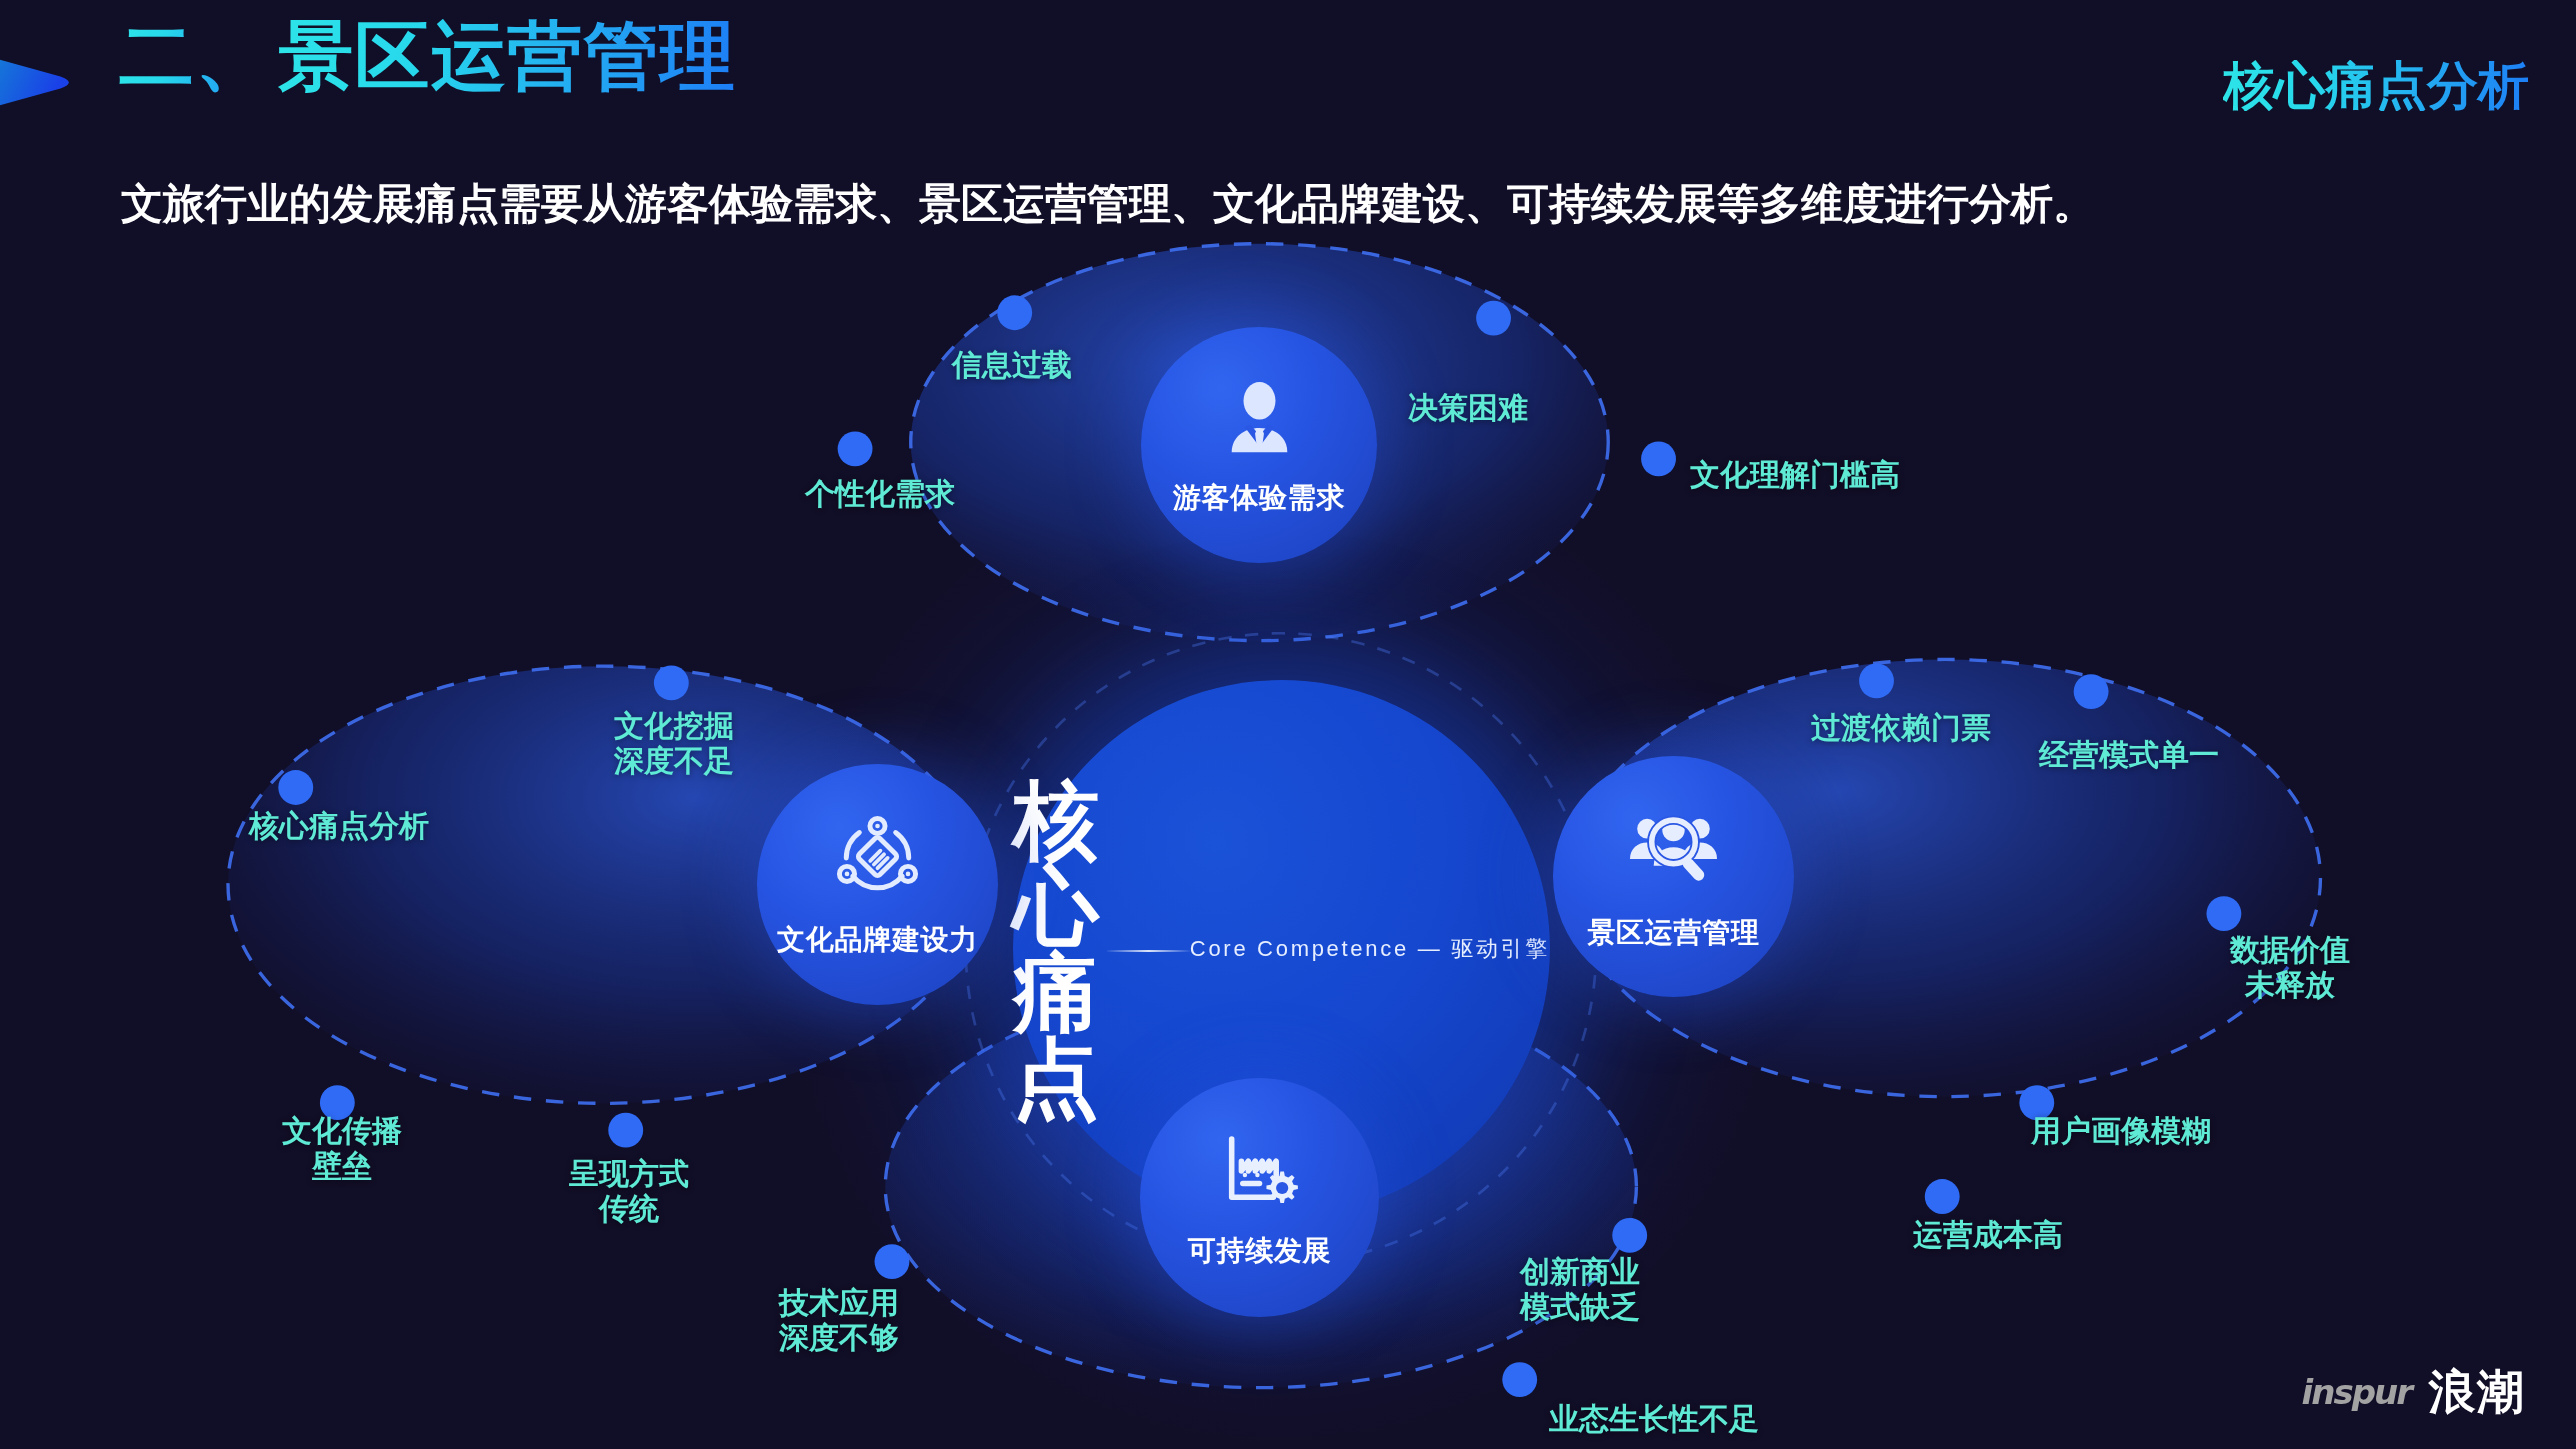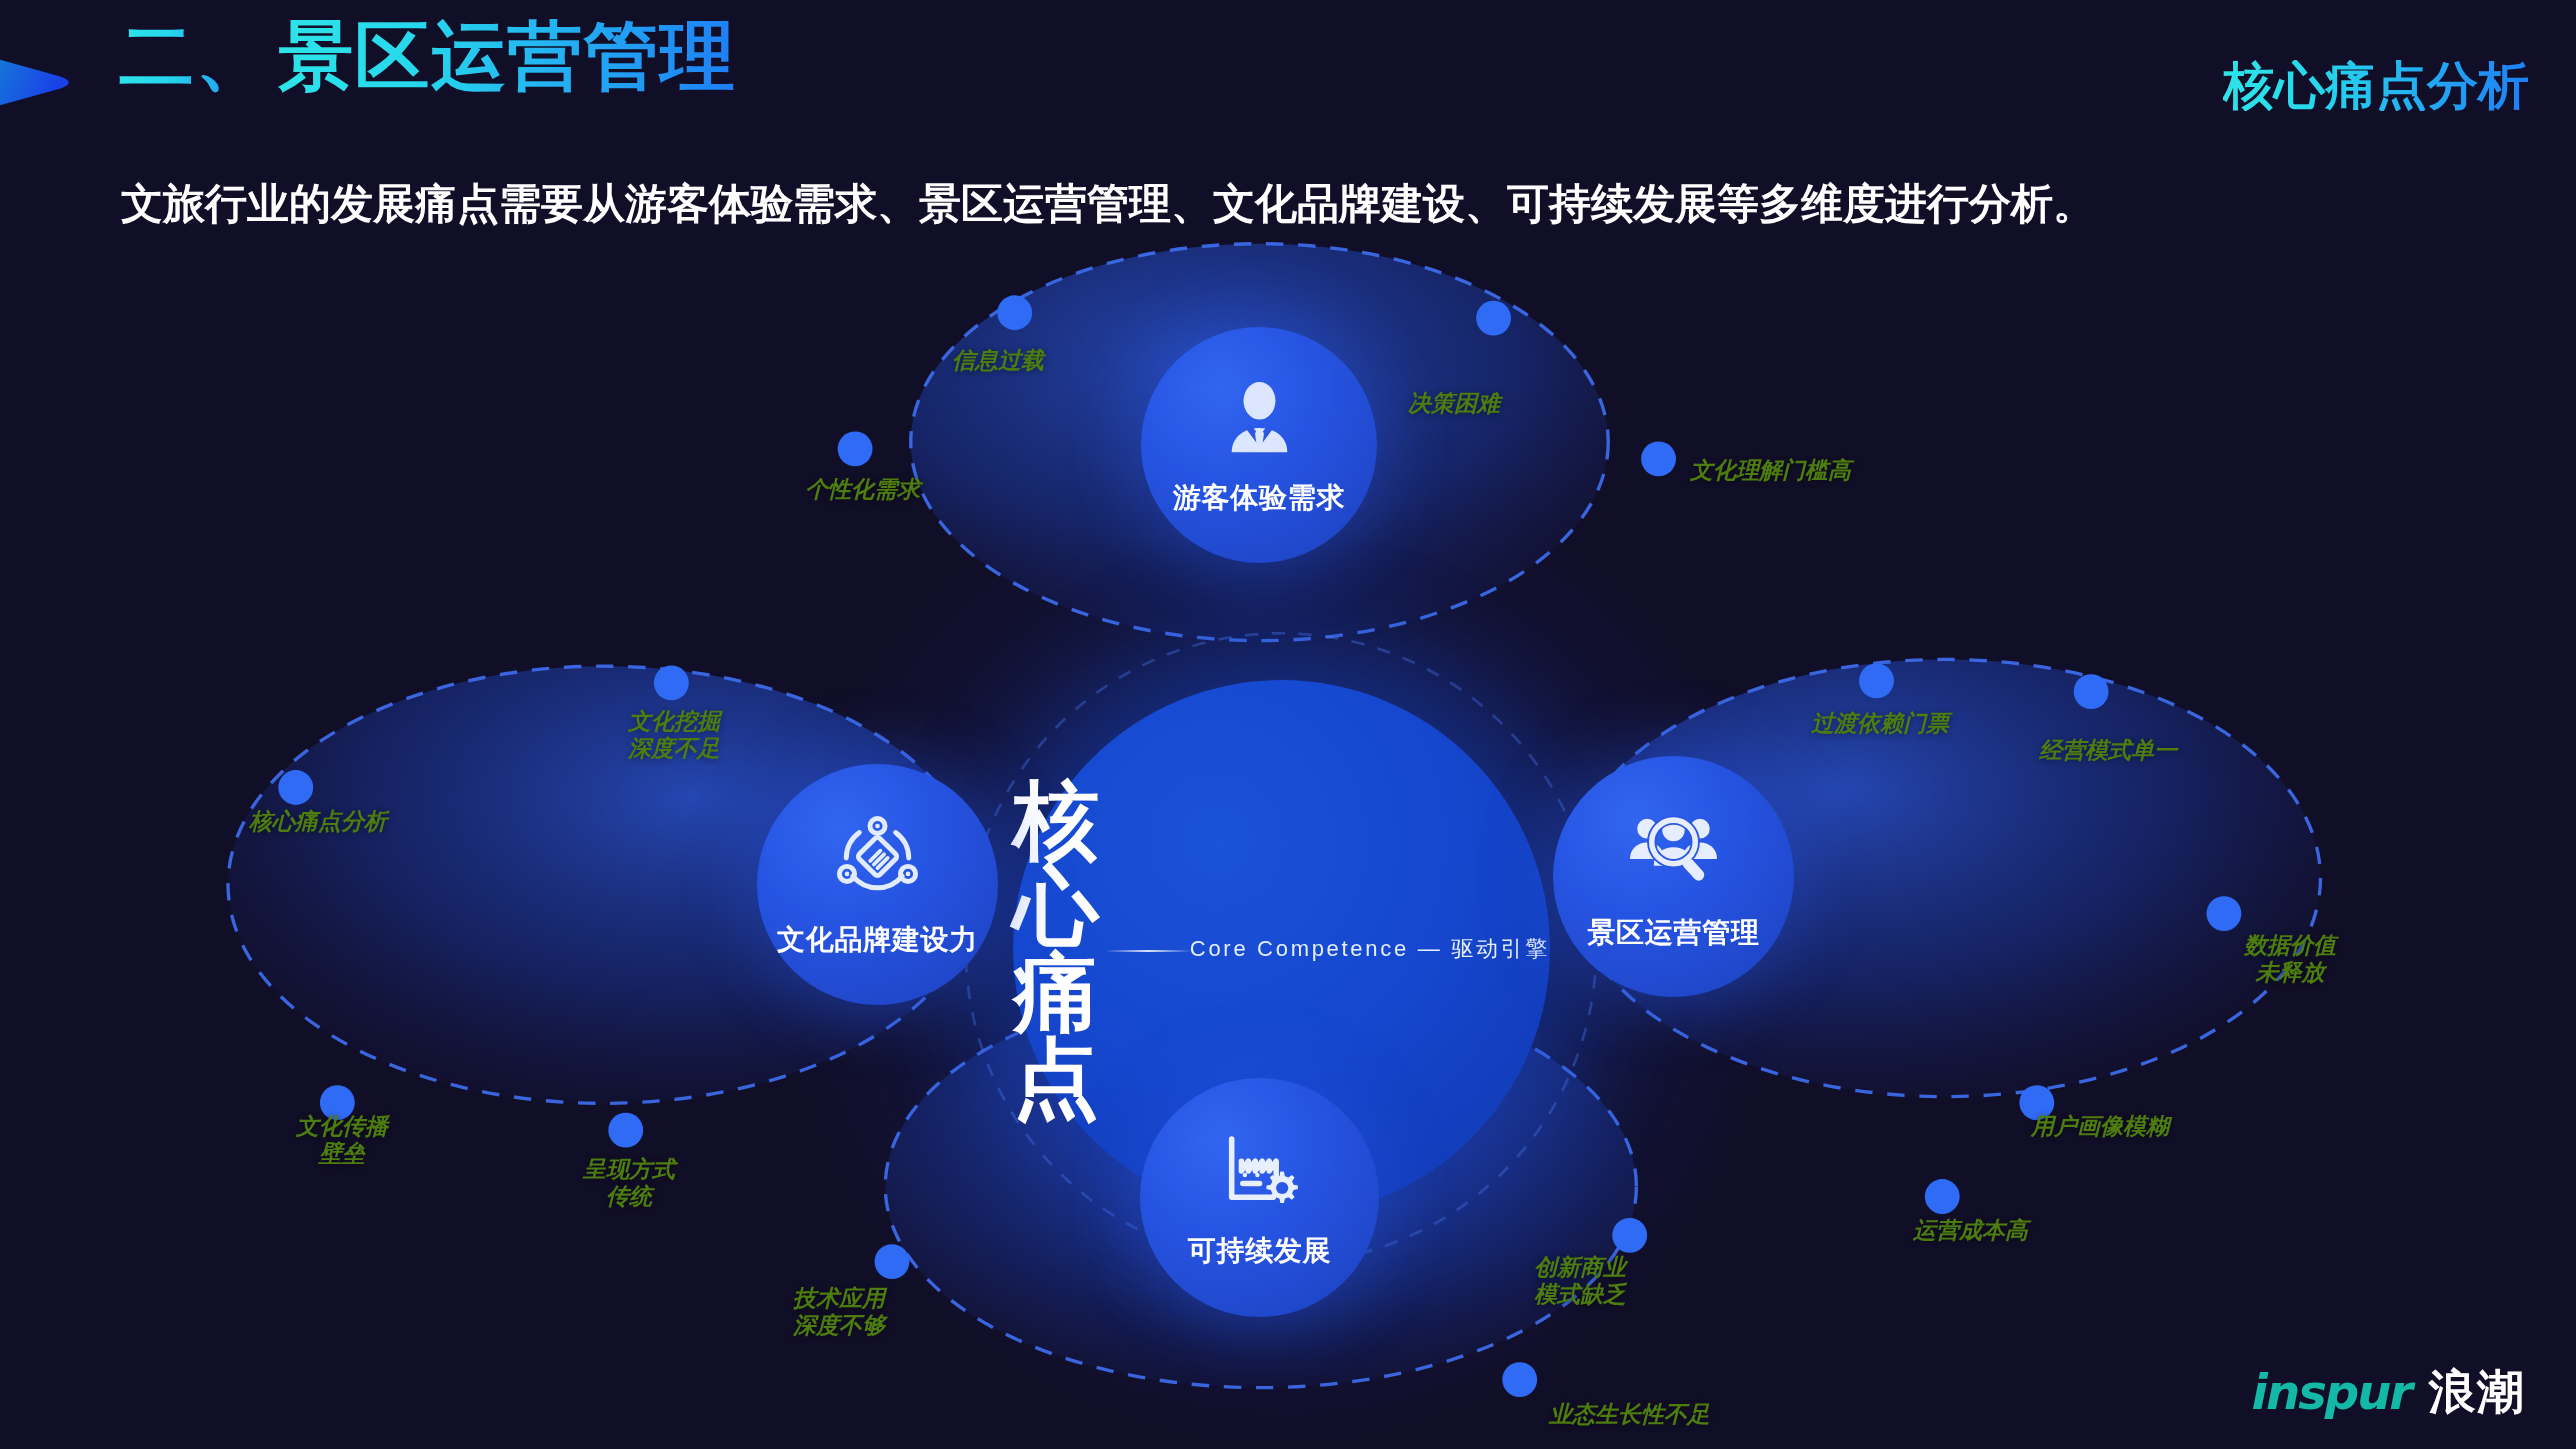--- a/index.html
+++ b/index.html
@@ -84,35 +84,34 @@
     margin-top: 17.4px; font-size: 28px; font-weight: bold;
     color: #ffffff; letter-spacing: 0.7px; white-space: nowrap;
   }
   #node-top    { left: 1141px; top: 86px; width: 236px; height: 236px; }
   #node-left   { left: 757px; top: 523px; width: 241px; height: 241px; }
   #node-right  { left: 1553px; top: 515px; width: 241px; height: 241px; }
   #node-bottom { left: 1140px; top: 837px; width: 239px; height: 239px; }
 
   
   .leaf {
-    position: absolute; font-size: 23px; font-weight: bold;
-    color: #4d7c0f; line-height: 1.18; white-space: pre-line;
+    position: absolute; font-size: 30px; font-weight: bold;
+    color: #5eead4; line-height: 1.18; white-space: pre-line;
     text-shadow: 0 1.3px 6.7px rgba(0,0,0,0.45);
-    font-style: italic;
   }
   .leaf.c { text-align: center; }
   .leaf.l { text-align: left; }
 
   
   #logo {
     position: absolute; right: 51px; bottom: 25.5px;
     display: flex; align-items: center; gap: 17.4px;
   }
   #logo-mark {
-    font-size: 48px; font-weight: bold; color: #14b8a6;
+    font-size: 34px; font-weight: bold; color: #a3a3a3;
     font-style: italic; letter-spacing: -2px;
     font-family: "DejaVu Sans", sans-serif;
   }
   #logo-cn { font-size: 47px; font-weight: bold; color:#ffffff; letter-spacing: 1.3px; }
 </style>
 </head>
 <body>
 
 <div id="slide">
 

